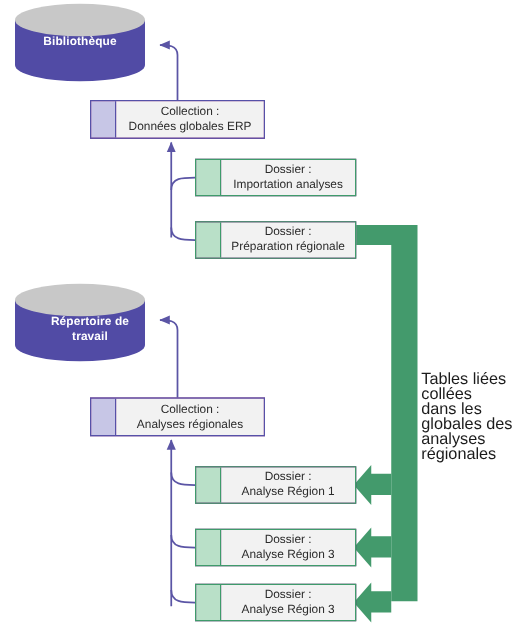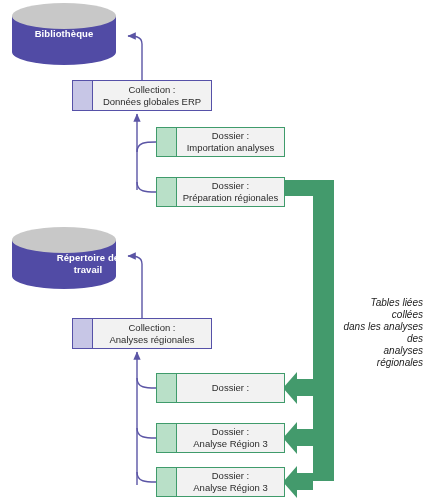--- a/index.html
+++ b/index.html
@@ -56,24 +56,23 @@
   .node.collection{border:1px solid #5651a8;}
   .node.collection .tab{width:20px;background:#c7c6e6;border-right:1px solid #5651a8;}
 
   
   .node.dossier{border:1px solid #3f9b6b;}
   .node.dossier .tab{width:20px;background:#b9e0c8;border-right:1px solid #3f9b6b;}
 
   
   .caption{
     position:absolute;z-index:2;
-    font-style:italic;
-    font-size:10px;
+    font-size:13px;
     line-height:12px;
-    text-align:right;
+    text-align:left;
     color:#1c1c1c;
   }
 </style>
 </head>
 <body>
 
 <div id="diagram">
 
   <svg class="layer below" viewBox="0 0 423 500">
     <defs>
@@ -123,21 +122,21 @@
     </g>
 
     <g>
       <path d="M12,240 L12,276 A52,13 0 0 0 116,276 L116,240 Z" fill="#514BA5"></path>
       <ellipse cx="64" cy="240" rx="52" ry="13" fill="#C8C8C8"></ellipse>
     </g>
   </svg>
 
   <div class="cyl-label" style="left:12px;top:28px;width:104px;">Bibliothèque</div>
 
-  <div class="cyl-label" style="left:12px;top:252px;width:120px;padding-left:16px;">
+  <div class="cyl-label" style="left:12px;top:252px;width:120px;">
     <div>Répertoire de</div>
     <div>travail</div>
   </div>
 
   <div class="node collection" style="left:72px;top:80px;width:140px;height:31px;">
     <div class="tab"></div>
     <div class="body">
       <span>Collection :</span>
       <span>Données globales ERP</span>
     </div>
@@ -156,28 +155,29 @@
     <div class="body">
       <span>Dossier :</span>
       <span>Importation analyses</span>
     </div>
   </div>
 
   <div class="node dossier" style="left:156px;top:177px;width:129px;height:30px;">
     <div class="tab"></div>
     <div class="body">
       <span>Dossier :</span>
-      <span>Préparation régionales</span>
+      <span>Préparation régionale</span>
     </div>
   </div>
 
   <div class="node dossier" style="left:156px;top:373px;width:129px;height:30px;">
     <div class="tab"></div>
     <div class="body">
       <span>Dossier :</span>
+      <span>Analyse Région 1</span>
     </div>
   </div>
 
   <div class="node dossier" style="left:156px;top:423px;width:129px;height:30px;">
     <div class="tab"></div>
     <div class="body">
       <span>Dossier :</span>
       <span>Analyse Région 3</span>
     </div>
   </div>
@@ -185,17 +185,17 @@
   <div class="node dossier" style="left:156px;top:467px;width:129px;height:30px;">
     <div class="tab"></div>
     <div class="body">
       <span>Dossier :</span>
       <span>Analyse Région 3</span>
     </div>
   </div>
 
   <div class="caption" style="left:337px;top:297px;width:86px;">
     <div>Tables liées collées</div>
-    <div>dans les analyses des</div>
+    <div>dans les globales des</div>
     <div>analyses régionales</div>
   </div>
 
 </div>
 
 </body></html>

